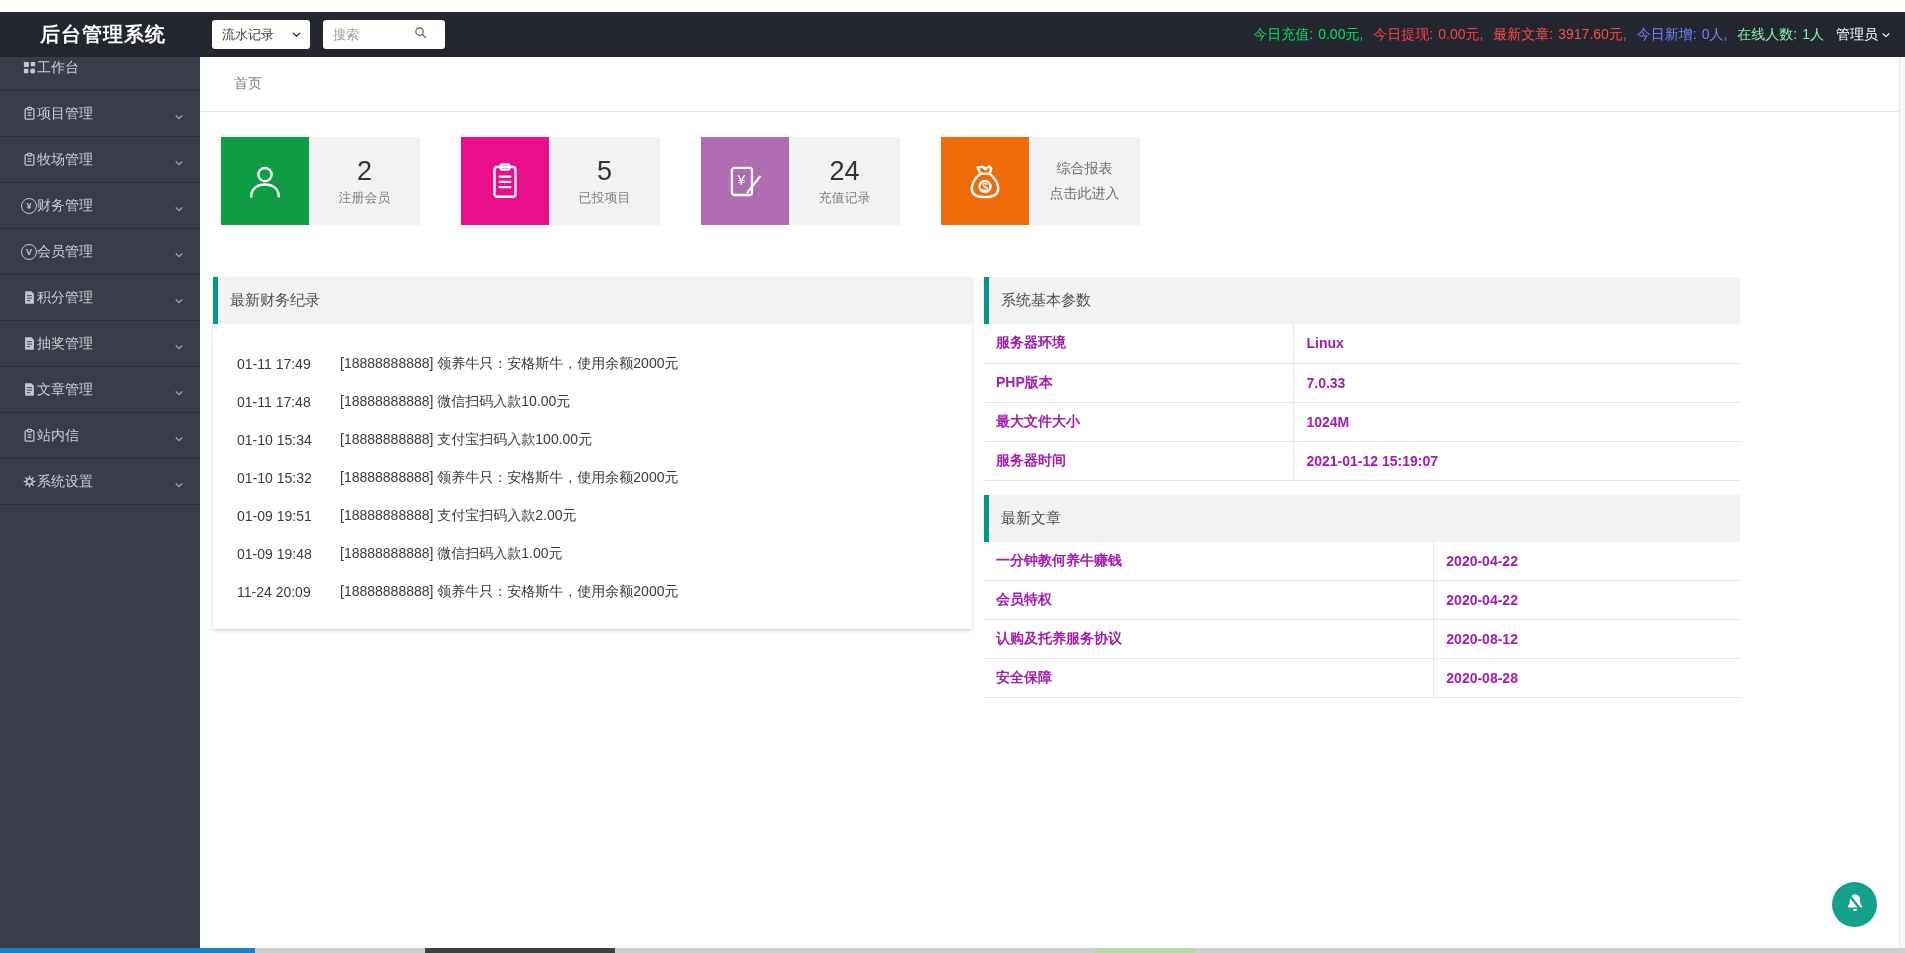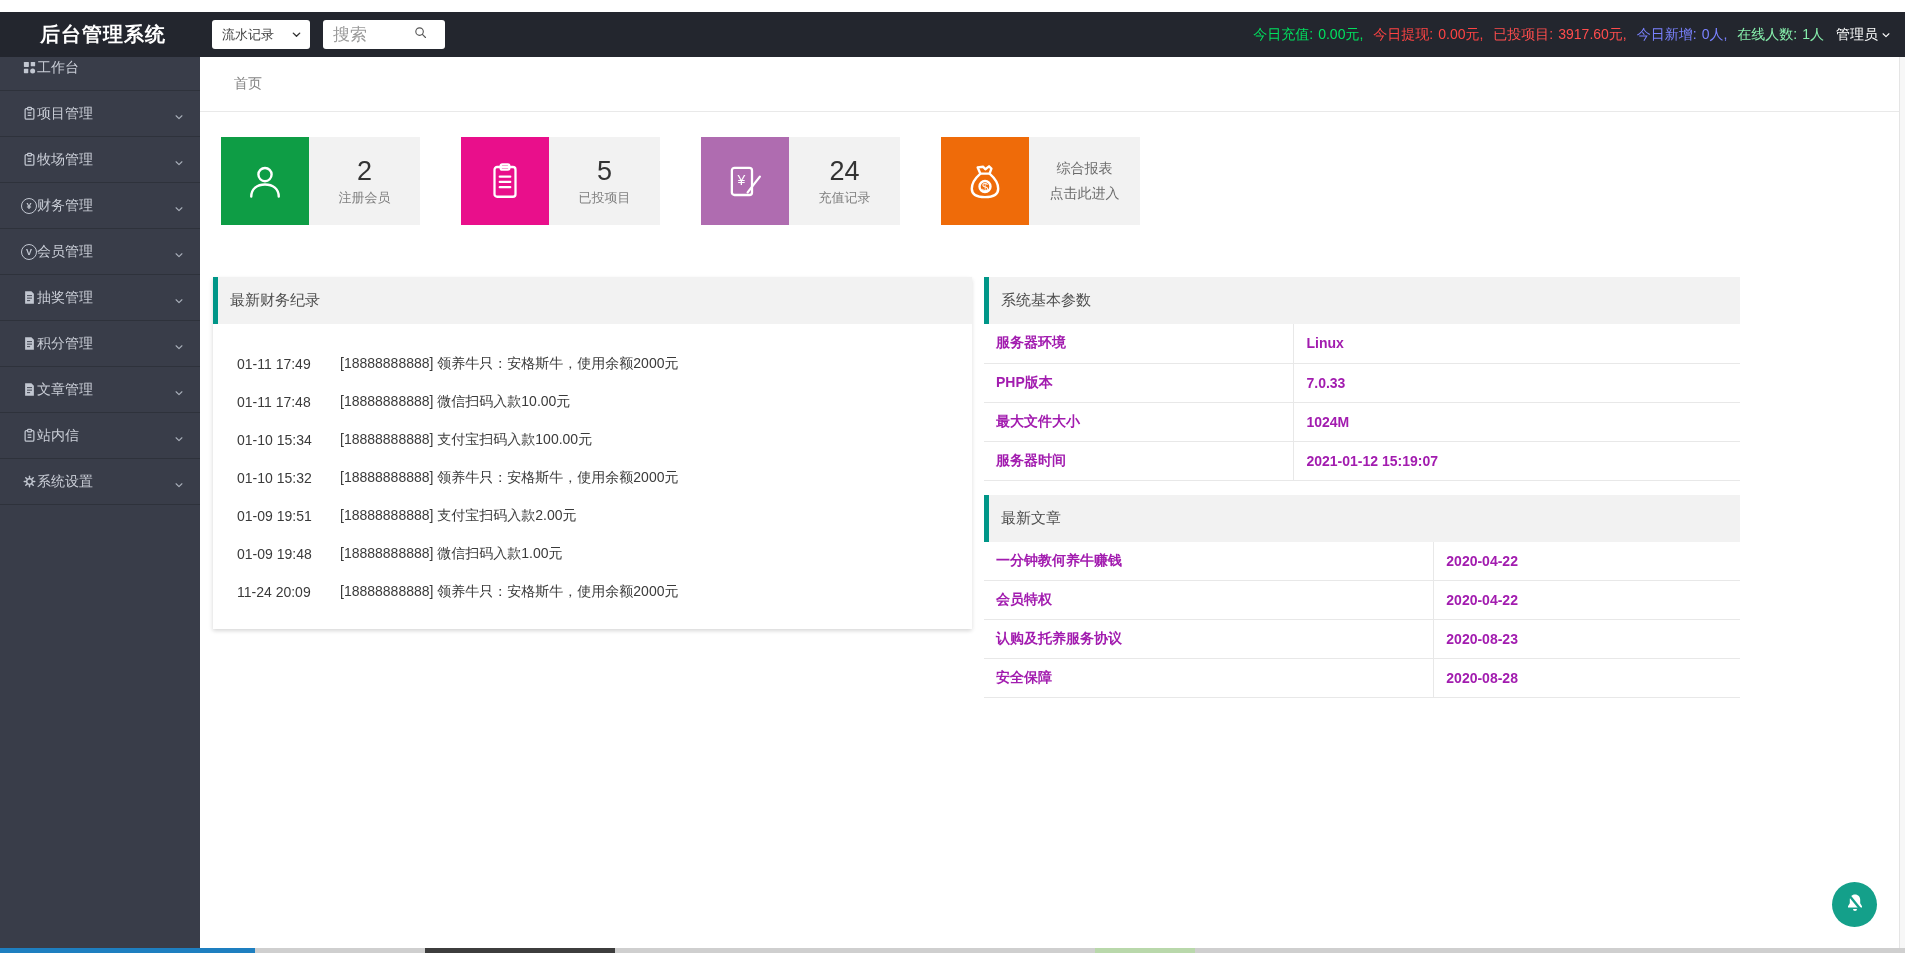--- a/index.html
+++ b/index.html
@@ -5,21 +5,21 @@
   * { margin:0; padding:0; box-sizing:border-box; }
   html,body { width:1905px; height:953px; font-family:"Liberation Sans","DejaVu Sans",sans-serif; background:#fff; overflow:hidden; }
   .page { position:relative; width:1905px; height:953px; background:#fff; overflow:hidden; }
 
   
   .topbar { position:absolute; top:0; left:0; right:0; height:45px; background:#23262e; display:flex; align-items:center; z-index:5;margin-top:12px; }
   .brand { width:200px; padding-left:40px; color:#fff; font-size:20px; font-weight:bold; letter-spacing:1px; white-space:nowrap; }
   .hd-select { margin-left:12px; width:98px; height:29px; background:#fff; border-radius:3px; display:flex; align-items:center; padding:0 8px 0 10px; cursor:pointer; }
   .hd-select .sel-label { flex:1; font-size:13px; color:#404040; }
   .hd-search { margin-left:13px; width:122px; height:29px; background:#fff; border-radius:3px; display:flex; align-items:center; padding:0 8px 0 10px; }
-  .hd-search input { border:none; outline:none; width:80px; font-size:17px; color:#333; font-family:inherit; }
+  .hd-search input { border:none; outline:none; width:80px; font-size:13px; color:#333; font-family:inherit; }
   .hd-search input::placeholder { color:#9a9a9a; }
   .hd-right { margin-left:auto; display:flex; align-items:center; padding-right:14px; font-size:14px; white-space:nowrap; }
   .stat { margin-right:10px; }
   .stat .lb { margin-right:5px; }
   .admin { color:#fff; display:flex; align-items:center; cursor:pointer; margin-left:2px; }
   .admin svg { margin-left:3px; }
 
   
   .sidebar { position:absolute; top:45px; left:0; width:200px; bottom:5px; background:#393d49; z-index:4; }
   .side-item { position:relative; height:46px; display:flex; align-items:center; padding-left:21px; color:#c9cdd6; font-size:14px; cursor:pointer; border-bottom:1px solid rgba(0,0,0,0.18); }
@@ -97,21 +97,21 @@
         <svg width="15" height="15" viewBox="0 0 24 24" fill="none" stroke="#555" stroke-width="1.8" stroke-linecap="round">
             <circle cx="10.5" cy="10.5" r="6"></circle>
             <line x1="15" y1="15" x2="20" y2="20"></line>
           </svg>
       </span>
     </div>
 
     <div class="hd-right">
       <span class="stat" style="color: rgb(0, 225, 95);"><span class="lb">今日充值:</span><span>0.00元,</span></span>
       <span class="stat" style="color: rgb(255, 67, 67);"><span class="lb">今日提现:</span><span>0.00元,</span></span>
-      <span class="stat" style="color: rgb(255, 77, 77);"><span class="lb">已投项目:</span><span>3917.60元,</span></span>
+      <span class="stat" style="color: rgb(255, 77, 77);"><span class="lb">最新文章:</span><span>3917.60元,</span></span>
       <span class="stat" style="color: rgb(122, 130, 255);"><span class="lb">今日新增:</span><span>0人,</span></span>
       <span class="stat" style="color: #86efac;"><span class="lb">在线人数:</span><span>1人</span></span>
       <span class="admin">
         <span>管理员</span>
         <span>
           <svg width="10" height="10" viewBox="0 0 24 24" fill="none" stroke="#fff" stroke-width="2.6" stroke-linecap="round" stroke-linejoin="round">
               <polyline points="5 9 12 16 19 9"></polyline>
             </svg>
         </span>
       </span>
@@ -180,36 +180,36 @@
 
     <div class="side-item">
       <span class="s-ico">
         <svg width="15" height="15" viewBox="0 0 24 24" fill="currentColor">
             <path d="M5 2h10l4 4v16H5z"></path>
             <line x1="8" y1="9" x2="16" y2="9" stroke="#393d49" stroke-width="1.5"></line>
             <line x1="8" y1="13" x2="16" y2="13" stroke="#393d49" stroke-width="1.5"></line>
             <line x1="8" y1="17" x2="13" y2="17" stroke="#393d49" stroke-width="1.5"></line>
           </svg>
       </span>
-      <span class="s-lbl">抽奖管理</span>
+      <span class="s-lbl">积分管理</span>
       <span class="s-chev"><svg width="10" height="10" viewBox="0 0 24 24" fill="none" stroke="#aab0bb" stroke-width="2.6" stroke-linecap="round" stroke-linejoin="round">
             <polyline points="5 9 12 16 19 9"></polyline>
           </svg></span>
     </div>
 
     <div class="side-item">
       <span class="s-ico">
         <svg width="15" height="15" viewBox="0 0 24 24" fill="currentColor">
             <path d="M5 2h10l4 4v16H5z"></path>
             <line x1="8" y1="9" x2="16" y2="9" stroke="#393d49" stroke-width="1.5"></line>
             <line x1="8" y1="13" x2="16" y2="13" stroke="#393d49" stroke-width="1.5"></line>
             <line x1="8" y1="17" x2="13" y2="17" stroke="#393d49" stroke-width="1.5"></line>
           </svg>
       </span>
-      <span class="s-lbl">积分管理</span>
+      <span class="s-lbl">抽奖管理</span>
       <span class="s-chev"><svg width="10" height="10" viewBox="0 0 24 24" fill="none" stroke="#aab0bb" stroke-width="2.6" stroke-linecap="round" stroke-linejoin="round">
             <polyline points="5 9 12 16 19 9"></polyline>
           </svg></span>
     </div>
 
     <div class="side-item">
       <span class="s-ico">
         <svg width="15" height="15" viewBox="0 0 24 24" fill="currentColor">
             <path d="M5 2h10l4 4v16H5z"></path>
             <line x1="8" y1="9" x2="16" y2="9" stroke="#393d49" stroke-width="1.5"></line>
@@ -401,21 +401,21 @@
                 <tr>
                   <td class="c1">一分钟教何养牛赚钱</td>
                   <td>2020-04-22</td>
                 </tr>
             <tr>
                   <td class="c1">会员特权</td>
                   <td>2020-04-22</td>
                 </tr>
             <tr>
                   <td class="c1">认购及托养服务协议</td>
-                  <td>2020-08-23</td>
+                  <td>2020-08-12</td>
                 </tr>
             <tr>
                   <td class="c1">安全保障</td>
                   <td>2020-08-28</td>
                 </tr>
           </tbody>
             </table>
         </div>
 
       </div>

